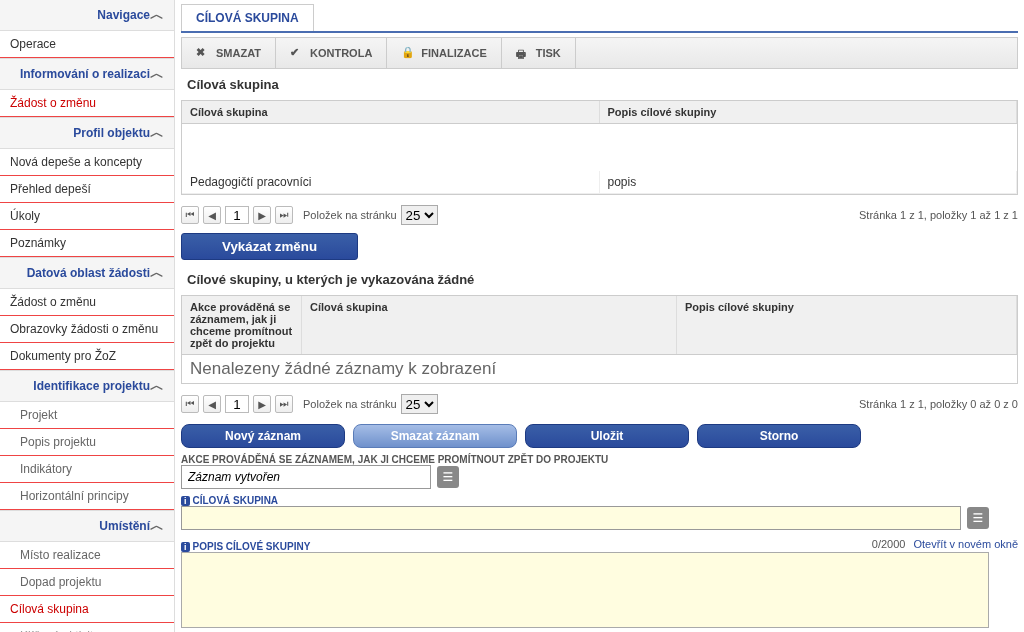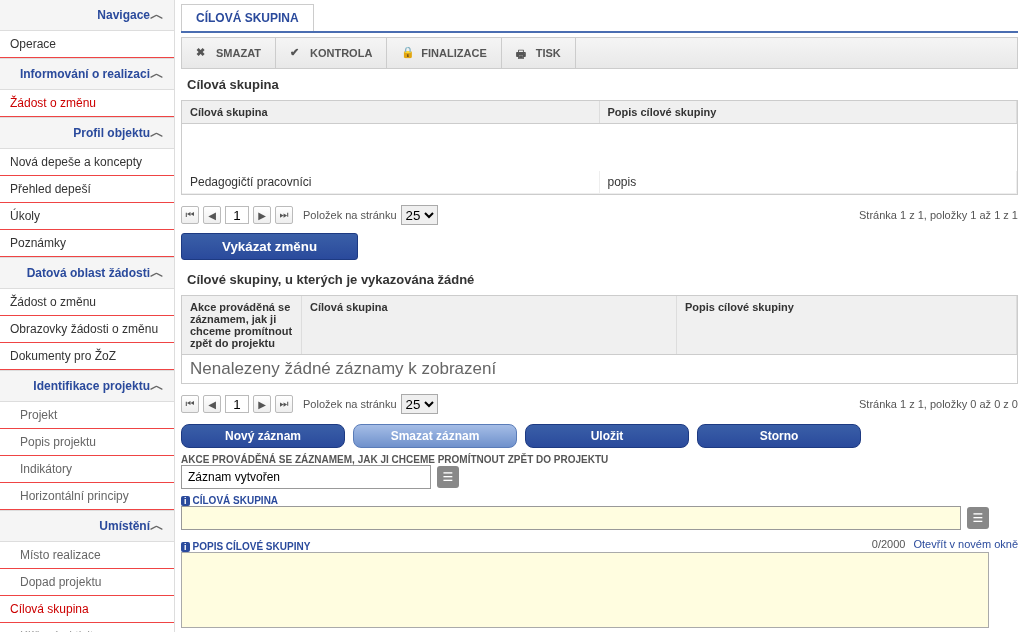--- a/index.html
+++ b/index.html
@@ -87,21 +87,21 @@
   background: linear-gradient(#3a5fa7,#2a4a9c);
 }
 .action-btn.light { background: linear-gradient(#a5bde6,#6f91cc); border-color: #5a7cb8; }
 .form-label { font-size: 10px; color: #555; font-weight: bold; margin-top: 4px; }
 .form-label.blue { color: #2a4a9c; }
 .info-icon::before { content: "i"; background:#2a4a9c; color:#fff; font-size:9px; border-radius:2px; padding:0 3px; margin-right:3px;}
 .input-row { display: flex; gap: 6px; align-items: center; margin-bottom: 6px; }
 .text-input {
   border: 1px solid #999; padding: 4px 6px; font-size: 12px;
 }
-.text-input.wide { width: 250px; }
+.text-input.wide { width: 250px; font-style: italic; }
 .text-input.yellow { background: #fffde0; width: 780px; }
 .list-square {
   width: 22px; height: 22px; background: #888; border-radius: 3px;
   display: flex; align-items: center; justify-content: center; color:#fff;
   cursor: pointer;
 }
 .textarea-yellow {
   width: 808px; height: 76px; background: #fffde0; border: 1px solid #aaa;
   resize: none; padding: 4px;
 }

